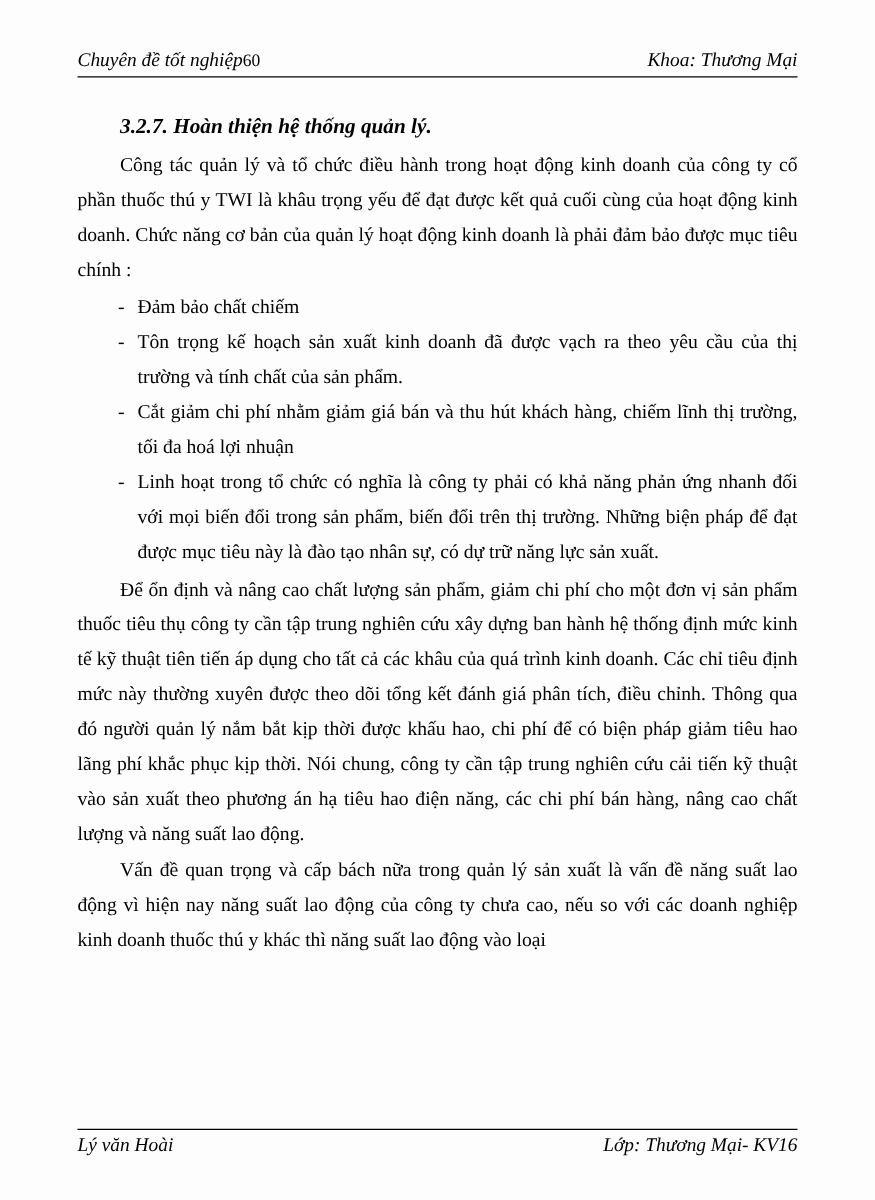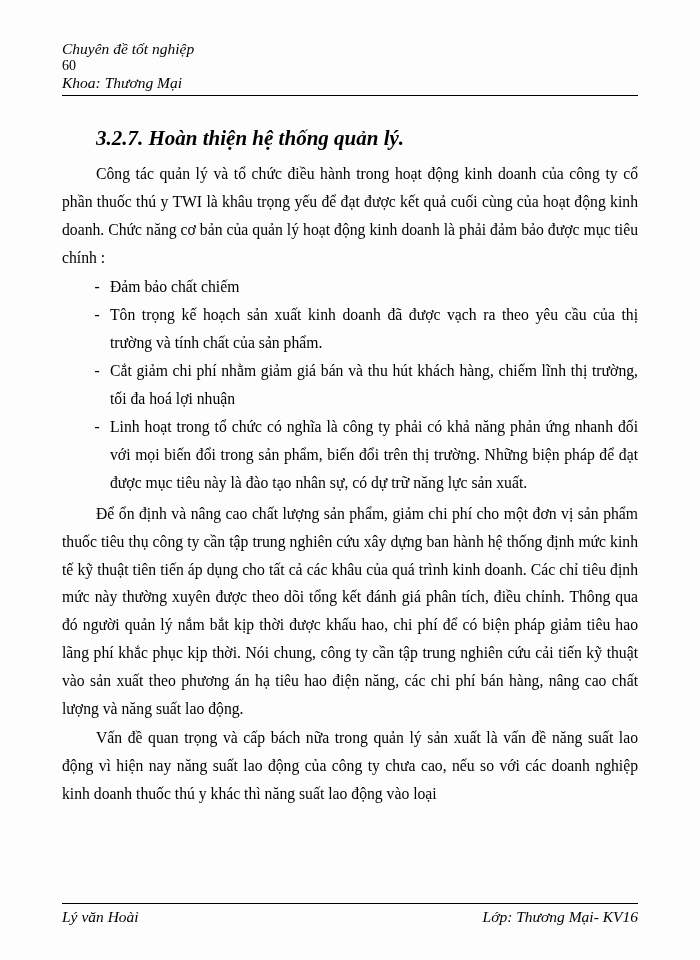--- a/index.html
+++ b/index.html
@@ -25,51 +25,50 @@
   
   .header {
     display: flex;
     align-items: baseline;
     justify-content: space-between;
     font-style: italic;
     font-size: 15.5px;
     padding-bottom: 3px;
     border-bottom: 1.6px solid #000;
     margin-bottom: 24px;
-    flex-direction: column;
   }
   .header .left {
     white-space: nowrap;
   }
   .header .center {
     font-style: normal;
     font-size: 14px;
     flex: 1;
-    text-align: right;
+    text-align: left;
   }
   .header .right {
     white-space: nowrap;
     font-style: italic;
   }
   
   .content {
     font-size: 15.7px;
     line-height: 1.78;
     text-align: justify;
   }
   p {
     margin: 0 0 1px 0;
     text-indent: 34px;
   }
   .subheading {
     font-weight: bold;
     font-style: italic;
     text-indent: 34px;
     margin: 7px 0 3px 0;
-    font-size: 21px;
+    font-size: 17px;
   }
   .bullet-row {
     display: flex;
     margin: 0;
   }
   .bullet-row .dash {
     width: 26px;
     flex: 0 0 26px;
     text-align: center;
     padding-left: 22px;

